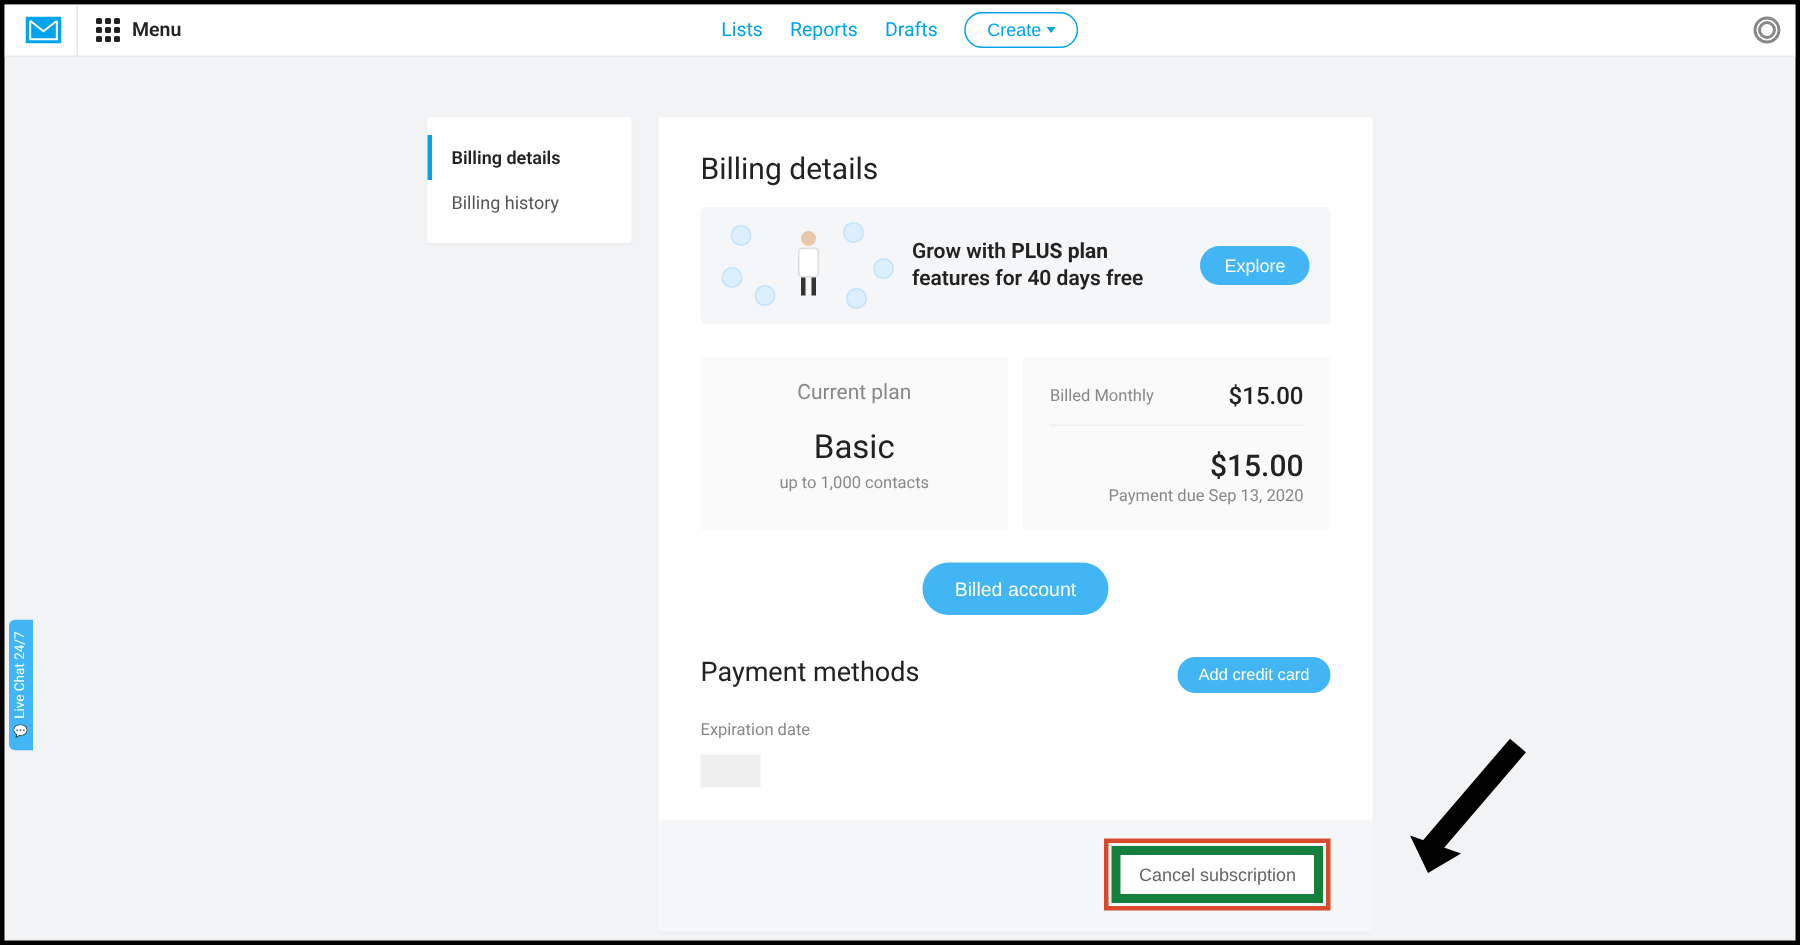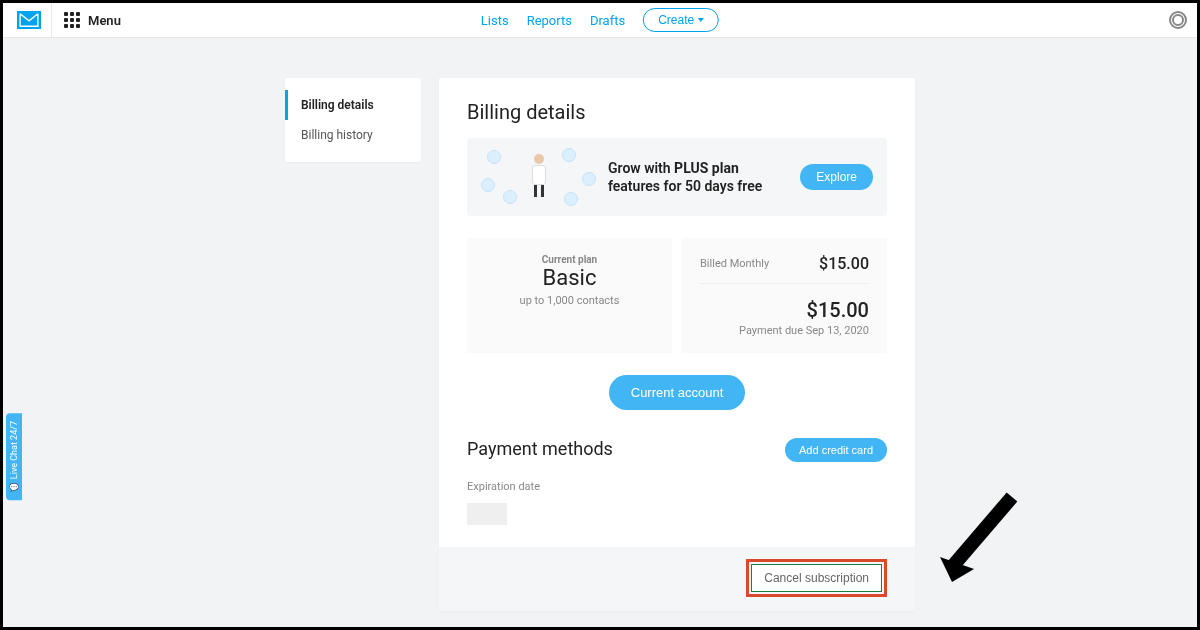--- a/index.html
+++ b/index.html
@@ -44,21 +44,21 @@
     .promo-art .person .legs{display:flex;justify-content:center;gap:4px;}
     .promo-art .person .legs span{width:3px;height:12px;background:#333;}
     .promo-text { font-size: 14px; font-weight: 600; color: #222; line-height: 1.3; flex:1;}
     .promo-text b { font-weight: 700; }
     .explore-btn { background: #42b6f5; color: #fff; border: none; border-radius: 14px; padding: 6px 16px; font-size: 12px; cursor:pointer;}
     
     
     .plan-row { display: flex; gap: 10px; margin-bottom: 22px; }
     .plan-box { background: #fafafa; flex:1; padding: 16px 18px; }
     .plan-box.left { text-align:center;}
-    .plan-label { font-size: 10px; color: #888; margin-bottom: 0; font-weight: bold; }
+    .plan-label { font-size: 14px; color: #888; margin-bottom: 16px; }
     .plan-name { font-size: 22px; font-weight: 400; color: #222; margin-bottom: 4px;}
     .plan-sub { font-size: 11px; color: #888; }
     .bill-row { display:flex; justify-content:space-between; align-items:center; padding-bottom:10px; border-bottom:1px solid #eee;}
     .bill-label { font-size:11px; color:#888;}
     .bill-amt { font-size:16px; font-weight:500; color:#222;}
     .total-amt { font-size:20px; font-weight:500; color:#222; text-align:right; margin-top:14px;}
     .due-date { font-size:11px; color:#888; text-align:right; margin-top:2px;}
     
     .upgrade-wrap { text-align:center; margin-bottom: 28px;}
     .upgrade-btn { background: #42b6f5; color: #fff; border: none; border-radius: 18px; padding: 10px 22px; font-size: 13px; cursor:pointer;}
@@ -69,21 +69,21 @@
     .add-card-btn { background:#42b6f5; color:#fff; border:none; border-radius:14px; padding:6px 14px; font-size:11px; cursor:pointer;}
     .pm-row { display:flex; gap:80px;}
     .pm-col { flex:1;}
     .pm-label { font-size:11px; color:#888; margin-bottom:10px;}
     .pm-placeholder { height:22px; background:#efefef; width:140px; position:relative;}
     .pm-placeholder.short { width:40px;}
     .pm-placeholder .dark { position:absolute; right:0; top:0; width:36px; height:22px; background:#e2e2e2;}
     
     
     .cancel-row { background:#f5f6f8; margin: 22px -28px -8px -28px; padding: 12px 28px 14px 28px; text-align:right;}
-    .cancel-btn { background:#fff; border:1px solid #15803d; color:#666; font-size:12px; padding:6px 12px; cursor:pointer; }
+    .cancel-btn { background:#fff; border:6px solid #15803d; color:#666; font-size:12px; padding:6px 12px; cursor:pointer; }
     .cancel-highlight { border: 3px solid #d84a2b; display:inline-block; padding:2px; }
     .reduce-link { font-size:11px; color:#888; display:block; margin-top:8px; text-decoration:none;}
     
     
     .livechat { position:absolute; left:3px; top:410px; background:#42b6f5; color:#fff; writing-mode:vertical-rl; transform:rotate(180deg); font-size:9px; padding:8px 3px; border-radius:0 4px 4px 0; display:flex; align-items:center; gap:4px;}
     .livechat::before{content:'💬'; writing-mode:horizontal-tb; transform:rotate(180deg); font-size:8px;}
     
     
     .arrow { position:absolute; right:175px; bottom:40px; width:90px; height:100px; pointer-events:none;}
     .arrow svg { width:100%; height:100%;}
@@ -141,21 +141,21 @@
         <div class="person">
             <div class="head"></div>
             <div class="body"></div>
             <div class="legs">
               <span></span>
               <span></span>
             </div>
           </div>
       </div>
       <div class="promo-text">
-        <span>Grow with </span><b>PLUS plan</b><span> features for 50 days free</span>
+        <span>Grow with </span><b>PLUS plan</b><span> features for 40 days free</span>
       </div>
       <button class="explore-btn">Explore</button>
     </div>
 
     <div class="plan-row">
       <div class="plan-box left">
         <div class="plan-label">Current plan</div>
         <div class="plan-name">Basic</div>
         <div class="plan-sub">up to 1,000 contacts</div>
       </div>
@@ -163,21 +163,21 @@
         <div class="bill-row">
           <span class="bill-label">Billed Monthly</span>
           <span class="bill-amt">$15.00</span>
         </div>
         <div class="total-amt">$15.00</div>
         <div class="due-date">Payment due Sep 13, 2020</div>
       </div>
     </div>
 
     <div class="upgrade-wrap">
-      <button class="upgrade-btn">Current account</button>
+      <button class="upgrade-btn">Billed account</button>
     </div>
 
     <div class="section-head">
       <div class="section-title">Payment methods</div>
       <button class="add-card-btn">Add credit card</button>
     </div>
     <div class="pm-row">
       <div class="pm-col">
         <div class="pm-label">Expiration date</div>
         <div class="pm-placeholder short"></div>

